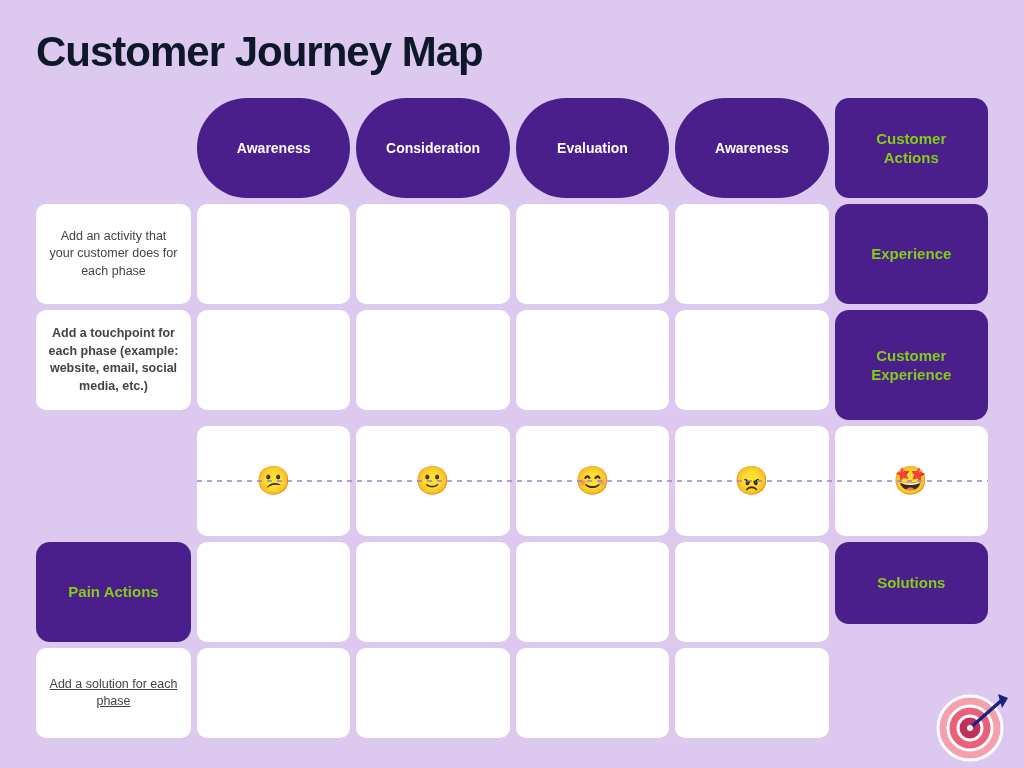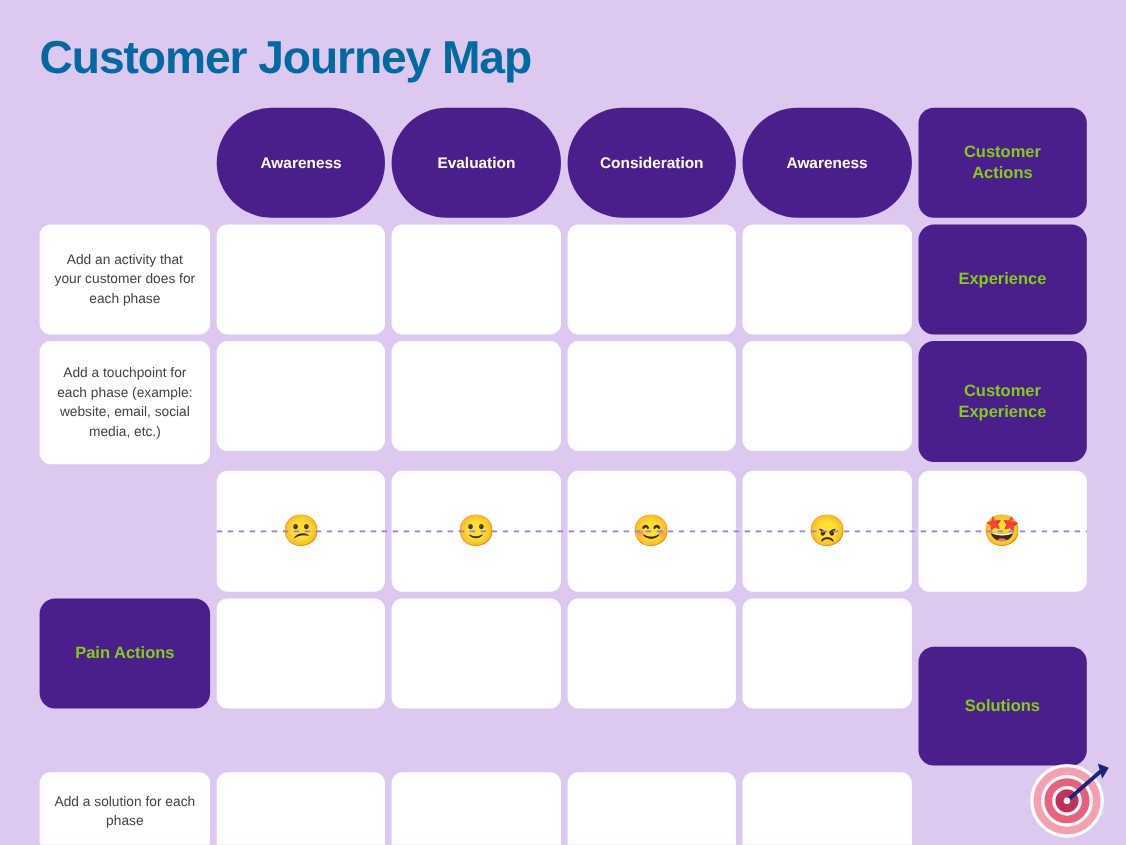--- a/index.html
+++ b/index.html
@@ -16,21 +16,21 @@
       width: 1024px;
       height: 768px;
       background: #ddc8f0;
       padding: 28px 36px 20px 36px;
       position: relative;
     }
 
     .title {
       font-size: 42px;
       font-weight: 900;
-      color: #0369a1;
+      color: #0f172a;
       margin-bottom: 22px;
       letter-spacing: -1px;
     }
 
     
     .header-cell {
       background: #4a1f8c;
       border-radius: 50px;
       display: flex;
       align-items: center;
@@ -104,35 +104,35 @@
 
 <div class="page">
   <h1 class="title">Customer Journey Map</h1>
 
   <div style="position: relative;">
 
     <div style="display: grid; grid-template-columns: 155px 1fr 1fr 1fr 1fr 1fr; gap: 6px;">
 
       <div class="header-cell header-empty"></div>
       <div class="header-cell">Awareness</div>
+      <div class="header-cell">Consideration</div>
       <div class="header-cell">Evaluation</div>
-      <div class="header-cell">Consideration</div>
       <div class="header-cell">Awareness</div>
 
       <div class="row-label" style="height:100px;">Customer<br>Actions</div>
       <div class="data-cell" style="height:100px;">
         <span>Add an activity that your customer does for each phase</span>
       </div>
       <div class="data-cell empty" style="height:100px;"></div>
       <div class="data-cell empty" style="height:100px;"></div>
       <div class="data-cell empty" style="height:100px;"></div>
       <div class="data-cell empty" style="height:100px;"></div>
 
       <div class="row-label" style="height:100px;">Experience</div>
-      <div class="data-cell" style="height:112px;">
+      <div class="data-cell" style="height:100px;font-weight:bold;">
         <span>Add a touchpoint for each phase (example: website, email, social media, etc.)</span>
       </div>
       <div class="data-cell empty" style="height:100px;"></div>
       <div class="data-cell empty" style="height:100px;"></div>
       <div class="data-cell empty" style="height:100px;"></div>
       <div class="data-cell empty" style="height:100px;"></div>
 
       <div class="row-label" style="height:110px;">Customer<br>Experience</div>
 
       <div style="grid-column: 2 / 7; position: relative; height: 110px; display: grid; grid-template-columns: 1fr 1fr 1fr 1fr 1fr; gap: 6px;">
@@ -150,22 +150,22 @@
           <polyline points="10%,72 30%,44 50%,34 70%,80 90%,30" fill="none" stroke="#2d1a6e" stroke-width="2.2"></polyline>
         </svg>
       </div>
 
       <div class="row-label" style="height:100px;">Pain Actions</div>
       <div class="data-cell empty" style="height:100px;"></div>
       <div class="data-cell empty" style="height:100px;"></div>
       <div class="data-cell empty" style="height:100px;"></div>
       <div class="data-cell empty" style="height:100px;"></div>
 
-      <div class="row-label" style="height:108px;margin-top:44px;">Solutions</div>
-      <div class="data-cell" style="height:72px;">
+      <div class="row-label" style="height:82px;">Solutions</div>
+      <div class="data-cell" style="height:90px;text-decoration:underline;">
         <span>Add a solution for each phase</span>
       </div>
       <div class="data-cell empty" style="height:90px;"></div>
       <div class="data-cell empty" style="height:90px;"></div>
       <div class="data-cell empty" style="height:90px;"></div>
       <div class="data-cell empty" style="height:90px;"></div>
 
     </div>
   </div>
 

